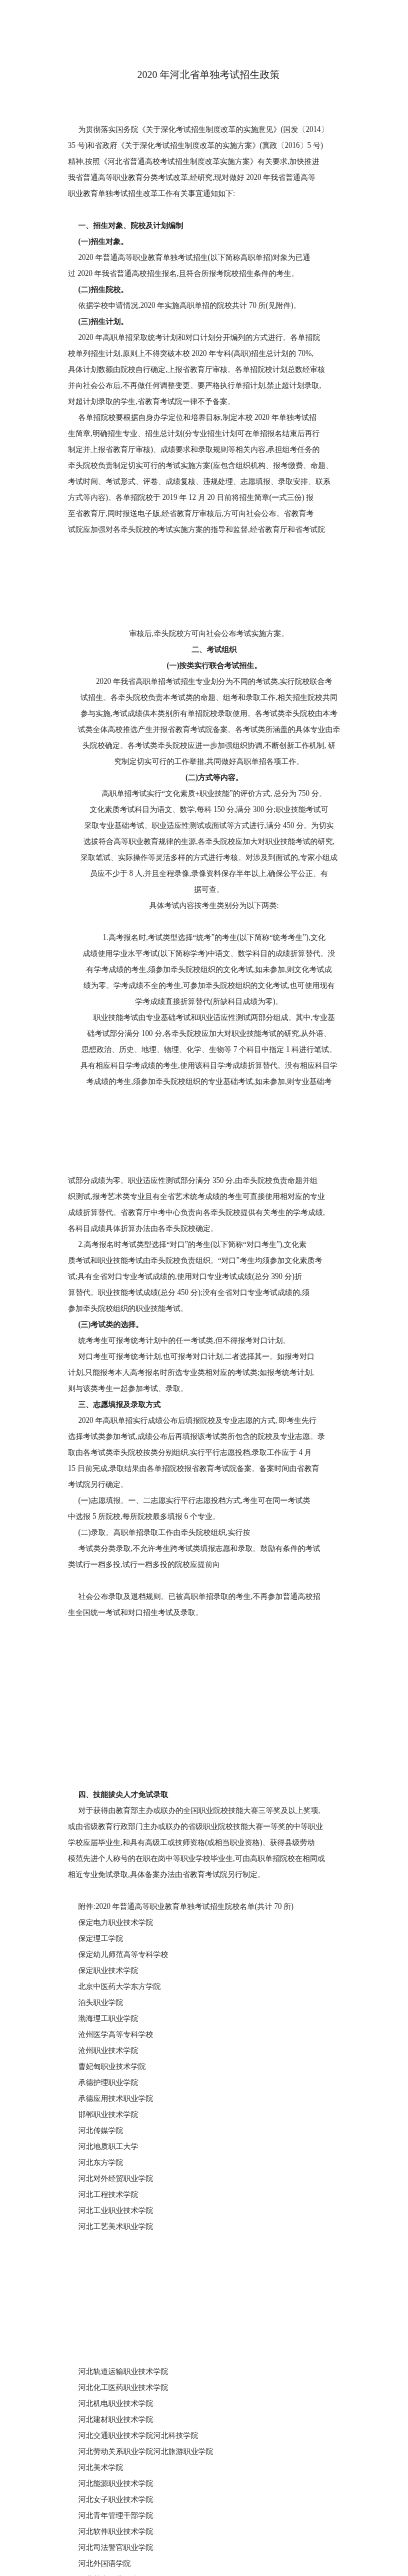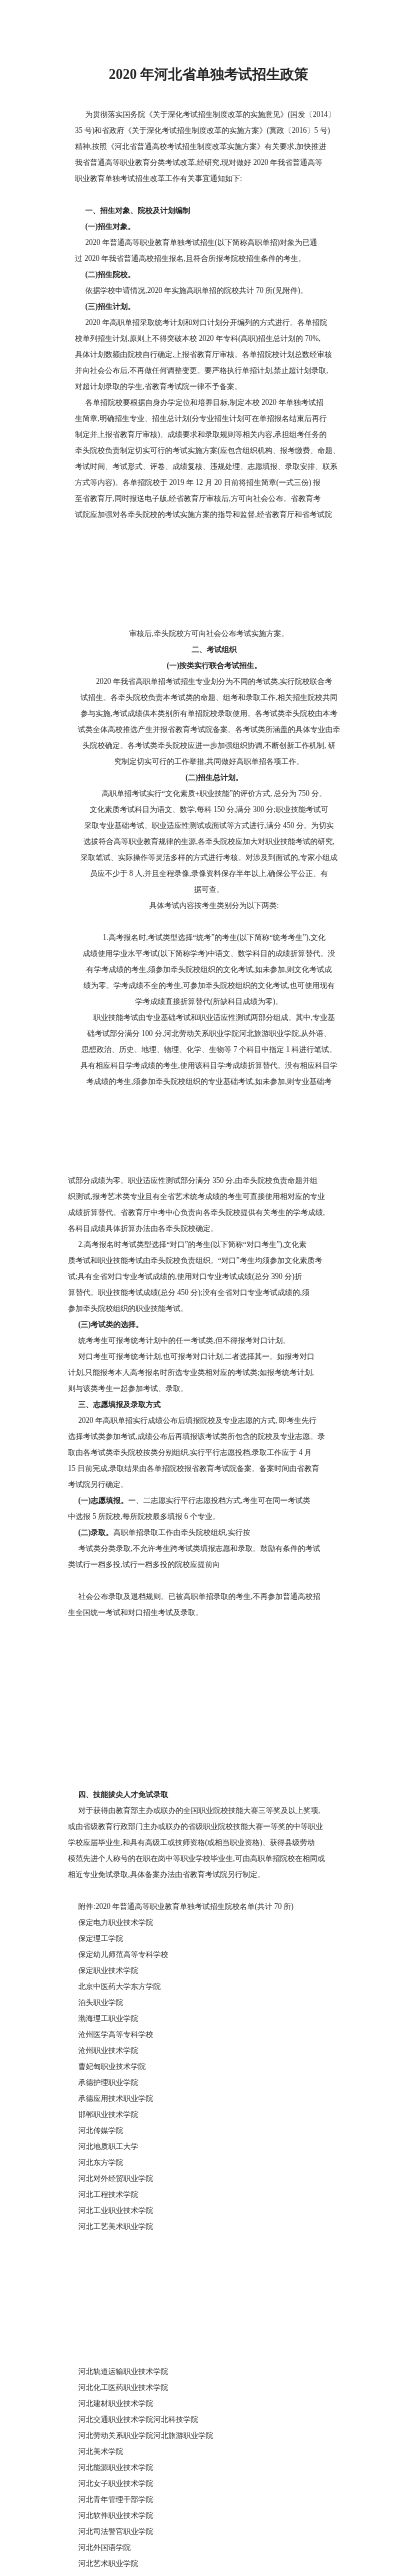--- a/index.html
+++ b/index.html
@@ -3,39 +3,39 @@
 <meta charset="utf-8">
 <style>
   html,body{margin:0;padding:0;}
   body{
     width:409px;height:3468px;position:relative;background:#ffffff;
     font-family:"Liberation Serif","DejaVu Serif",serif;
     color:#262626;overflow:hidden;
   }
   .doc-title{
     position:absolute;top:66px;left:68px;width:281px;
-    text-align:center;font-weight:bold;font-size:14px;line-height:17.5px;
+    text-align:center;font-weight:normal;font-size:10px;line-height:17.5px;
     white-space:nowrap;
   }
   .page-text{position:absolute;left:68px;width:282px;}
   .line{
     height:16px;line-height:16px;font-size:7.5px;white-space:nowrap;
     color:#262626;
   }
   .in{text-indent:10.3px;}
   .bd{font-weight:bold;}
-  .line b{font-weight:bold;}
+  .line b{font-weight:normal;}
 </style>
 </head>
 <body>
 
 <div class="doc-title">2020 年河北省单独考试招生政策</div>
 
 <div>
-    <div class="page-text" style="top: 107px; margin-left: 7px;">
+    <div class="page-text" style="top: 122px;">
       <div class="line in">为贯彻落实国务院《关于深化考试招生制度改革的实施意见》(国发〔2014〕</div>
       <div class="line">35 号)和省政府《关于深化考试招生制度改革的实施方案》(冀政〔2016〕5 号)</div>
       <div class="line">精神,按照《河北省普通高校考试招生制度改革实施方案》有关要求,加快推进</div>
       <div class="line">我省普通高等职业教育分类考试改革,经研究,现对做好 2020 年我省普通高等</div>
       <div class="line">职业教育单独考试招生改革工作有关事宜通知如下:</div>
       <div class="line">&nbsp;</div>
       <div class="line in bd">一、招生对象、院校及计划编制</div>
       <div class="line in bd">(一)招生对象。</div>
       <div class="line in">2020 年普通高等职业教育单独考试招生(以下简称高职单招)对象为已通</div>
       <div class="line">过 2020 年我省普通高校招生报名,且符合所报考院校招生条件的考生。</div>
@@ -59,37 +59,37 @@
     <div class="page-text" style="top: 626px; text-align: center;">
       <div class="line">审核后,牵头院校方可向社会公布考试实施方案。</div>
       <div class="line in bd">二、考试组织</div>
       <div class="line in bd">(一)按类实行联合考试招生。</div>
       <div class="line in">2020 年我省高职单招考试招生专业划分为不同的考试类,实行院校联合考</div>
       <div class="line">试招生。各牵头院校负责本考试类的命题、组考和录取工作,相关招生院校共同</div>
       <div class="line">参与实施,考试成绩供本类别所有单招院校录取使用。各考试类牵头院校由本考</div>
       <div class="line">试类全体高校推选产生并报省教育考试院备案。各考试类所涵盖的具体专业由牵</div>
       <div class="line">头院校确定。各考试类牵头院校应进一步加强组织协调,不断创新工作机制, 研</div>
       <div class="line">究制定切实可行的工作举措,共同做好高职单招各项工作。</div>
-      <div class="line in bd">(二)招生总计划。</div>
+      <div class="line in bd">(二)方式等内容。</div>
       <div class="line in">高职单招考试实行“文化素质+职业技能”的评价方式, 总分为 750 分。</div>
       <div class="line">文化素质考试科目为语文、数学,每科 150 分,满分 300 分;职业技能考试可</div>
       <div class="line">采取专业基础考试、职业适应性测试或面试等方式进行,满分 450 分。为切实</div>
       <div class="line">选拔符合高等职业教育规律的生源,各牵头院校应加大对职业技能考试的研究,</div>
       <div class="line">采取笔试、实际操作等灵活多样的方式进行考核。对涉及到面试的,专家小组成</div>
       <div class="line">员应不少于 8 人,并且全程录像,录像资料保存半年以上,确保公平公正、有</div>
       <div class="line">据可查。</div>
       <div class="line in">具体考试内容按考生类别分为以下两类:</div>
       <div class="line">&nbsp;</div>
       <div class="line in">1.高考报名时,考试类型选择“统考”的考生(以下简称“统考考生”),文化</div>
       <div class="line">成绩使用学业水平考试(以下简称学考)中语文、数学科目的成绩折算替代。没</div>
       <div class="line">有学考成绩的考生,须参加牵头院校组织的文化考试,如未参加,则文化考试成</div>
       <div class="line">绩为零。学考成绩不全的考生,可参加牵头院校组织的文化考试,也可使用现有</div>
       <div class="line">学考成绩直接折算替代(所缺科目成绩为零)。</div>
       <div class="line in">职业技能考试由专业基础考试和职业适应性测试两部分组成。其中,专业基</div>
-      <div class="line">础考试部分满分 100 分,河北劳动关系职业学院河北旅游职业学院,从外语、</div>
+      <div class="line">础考试部分满分 100 分,各牵头院校应加大对职业技能考试的研究,从外语、</div>
       <div class="line">思想政治、历史、地理、物理、化学、生物等 7 个科目中指定 1 科进行笔试。</div>
       <div class="line">具有相应科目学考成绩的考生,使用该科目学考成绩折算替代。没有相应科目学</div>
       <div class="line">考成绩的考生,须参加牵头院校组织的专业基础考试,如未参加,则专业基础考</div>
     </div>
     <div class="page-text" style="top: 1173px;">
       <div class="line">试部分成绩为零。职业适应性测试部分满分 350 分,由牵头院校负责命题并组</div>
       <div class="line">织测试,报考艺术类专业且有全省艺术统考成绩的考生可直接使用相对应的专业</div>
       <div class="line">成绩折算替代。省教育厅中考中心负责向各牵头院校提供有关考生的学考成绩,</div>
       <div class="line">各科目成绩具体折算办法由各牵头院校确定。</div>
       <div class="line in">2.高考报名时考试类型选择“对口”的考生(以下简称“对口考生”),文化素</div>
@@ -143,20 +143,21 @@
       <div class="line in">河北地质职工大学</div>
       <div class="line in">河北东方学院</div>
       <div class="line in">河北对外经贸职业学院</div>
       <div class="line in">河北工程技术学院</div>
       <div class="line in">河北工业职业技术学院</div>
       <div class="line in">河北工艺美术职业学院</div>
     </div>
     <div class="page-text" style="top: 2364px;">
       <div class="line in">河北轨道运输职业技术学院</div>
       <div class="line in">河北化工医药职业技术学院</div>
+      <div class="line in">河北机电职业技术学院</div>
       <div class="line in">河北建材职业技术学院</div>
       <div class="line in">河北交通职业技术学院河北科技学院</div>
       <div class="line in">河北劳动关系职业学院河北旅游职业学院</div>
       <div class="line in">河北美术学院</div>
       <div class="line in">河北能源职业技术学院</div>
       <div class="line in">河北女子职业技术学院</div>
       <div class="line in">河北青年管理干部学院</div>
       <div class="line in">河北软件职业技术学院</div>
       <div class="line in">河北司法警官职业学院</div>
       <div class="line in">河北外国语学院</div>

